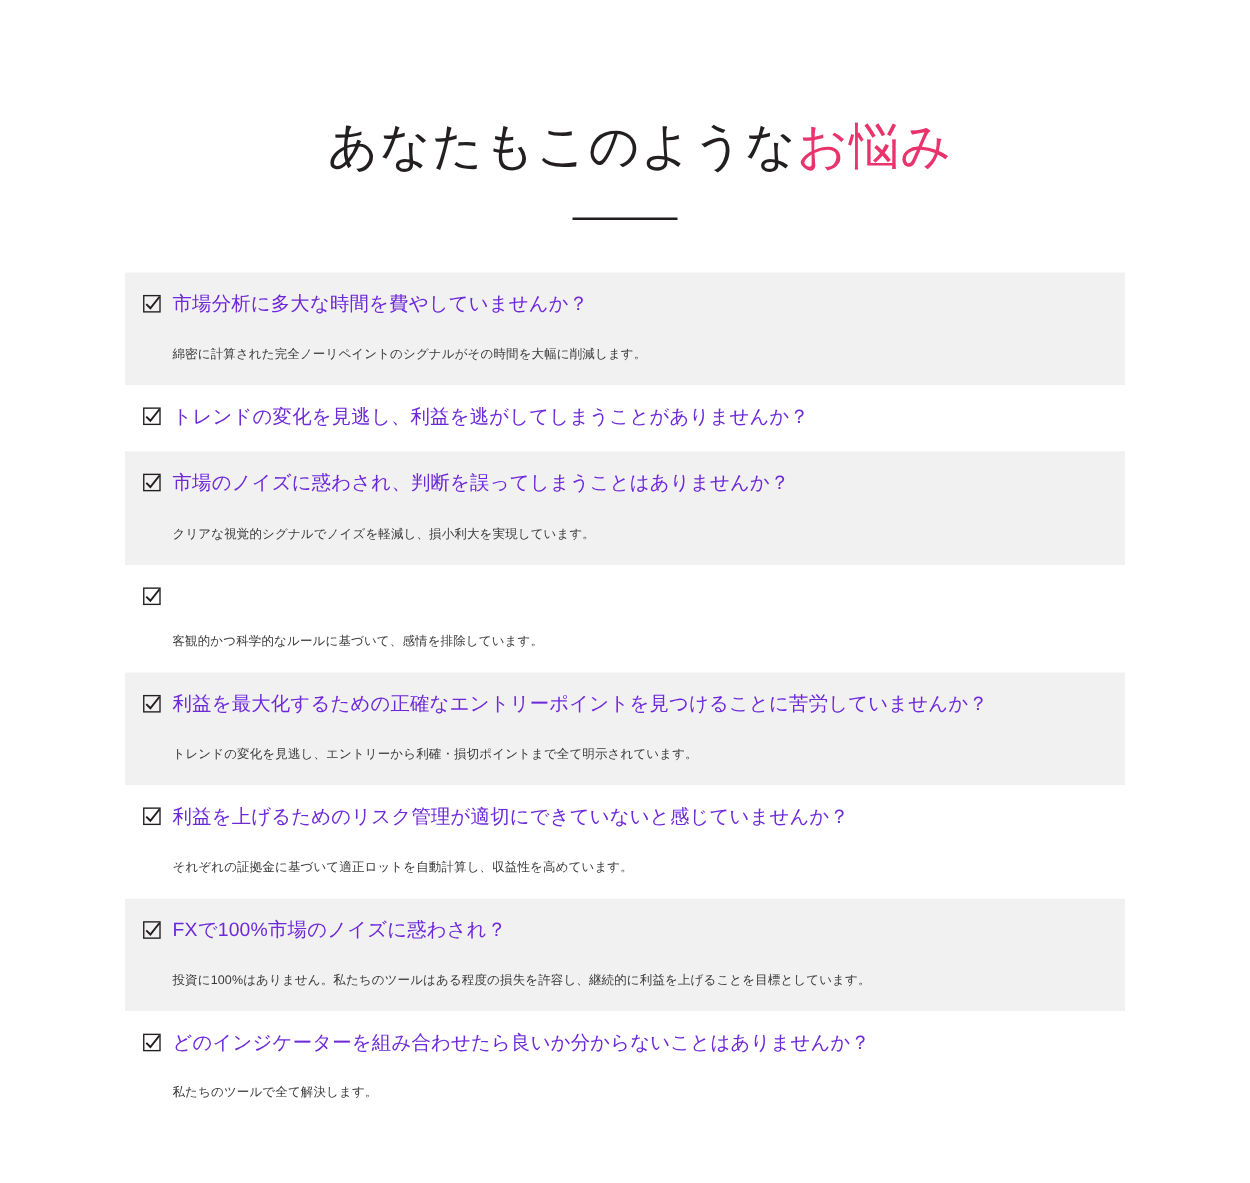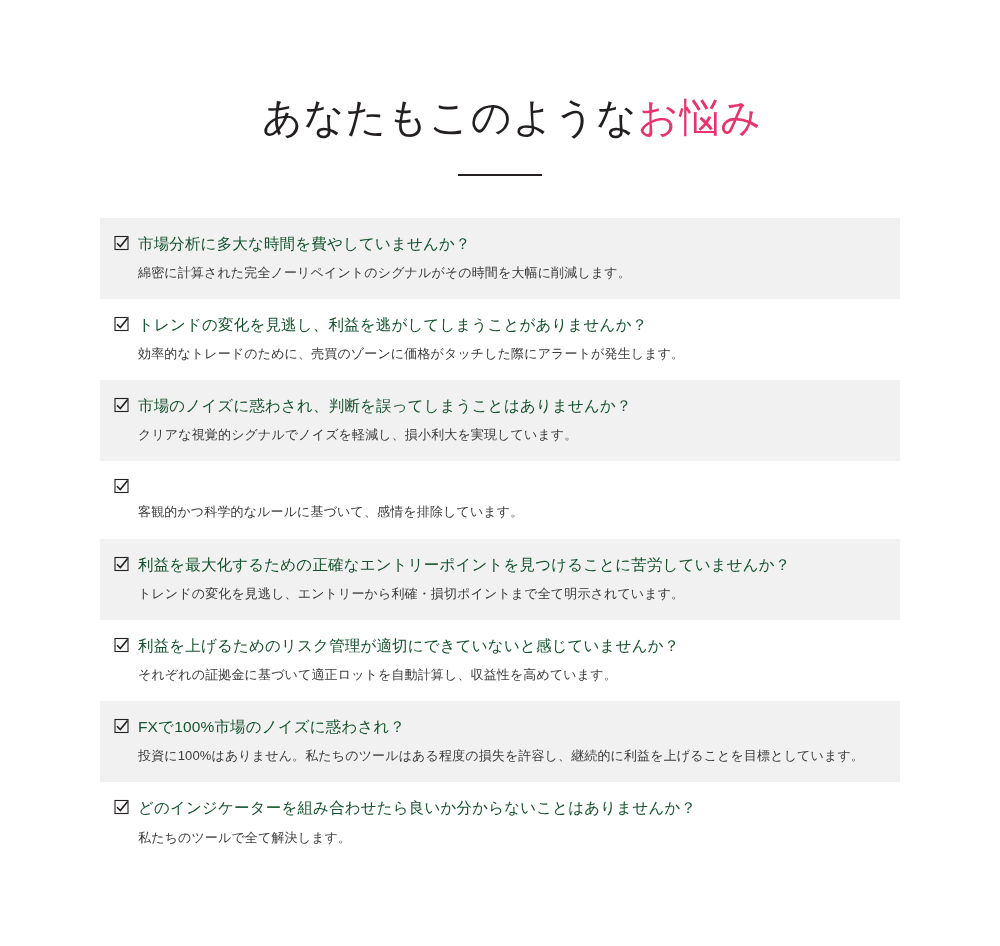--- a/index.html
+++ b/index.html
@@ -74,27 +74,27 @@
     margin-top: 3px;
     margin-right: 8px;
     display: inline-block;
   }
   .check svg {
     display: block;
   }
   .q-text {
     font-size: 15.5px;
     line-height: 1.5;
-    color: #14532d;
+    color: #6d28d9;
     letter-spacing: 0.01em;
   }
   .a-text {
-    margin-top: 7px;
+    margin-top: 21px;
     margin-left: 24px;
-    font-size: 13px;
+    font-size: 10px;
     line-height: 1.62;
     color: #3a3a3a;
     letter-spacing: 0.01em;
     max-width: 742px;
   }
 </style>
 </head>
 <body>
 
 <div class="page">
@@ -127,21 +127,20 @@
     <div class="item plain-bg">
       <div class="q-row">
         <span class="check">
           <svg width="16" height="16" viewBox="0 0 16 16" aria-hidden="true">
             <rect x="1" y="1.5" width="13" height="13" fill="none" stroke="#231f20" stroke-width="1.1"></rect>
             <path d="M3 8.3 L6.3 11.6 L13.6 2.4" fill="none" stroke="#231f20" stroke-width="1.6"></path>
           </svg>
         </span>
         <span class="q-text">トレンドの変化を見逃し、利益を逃がしてしまうことがありませんか？</span>
       </div>
-      <div class="a-text">効率的なトレードのために、売買のゾーンに価格がタッチした際にアラートが発生します。</div>
     </div>
 
     <div class="item shaded">
       <div class="q-row">
         <span class="check">
           <svg width="16" height="16" viewBox="0 0 16 16" aria-hidden="true">
             <rect x="1" y="1.5" width="13" height="13" fill="none" stroke="#231f20" stroke-width="1.1"></rect>
             <path d="M3 8.3 L6.3 11.6 L13.6 2.4" fill="none" stroke="#231f20" stroke-width="1.6"></path>
           </svg>
         </span>

